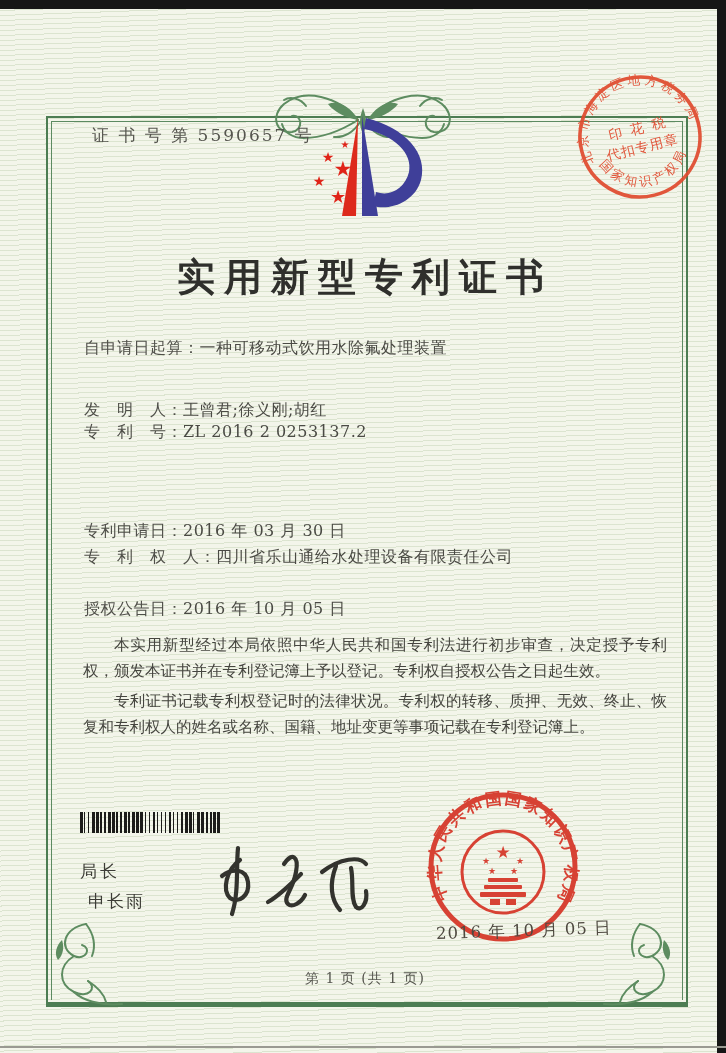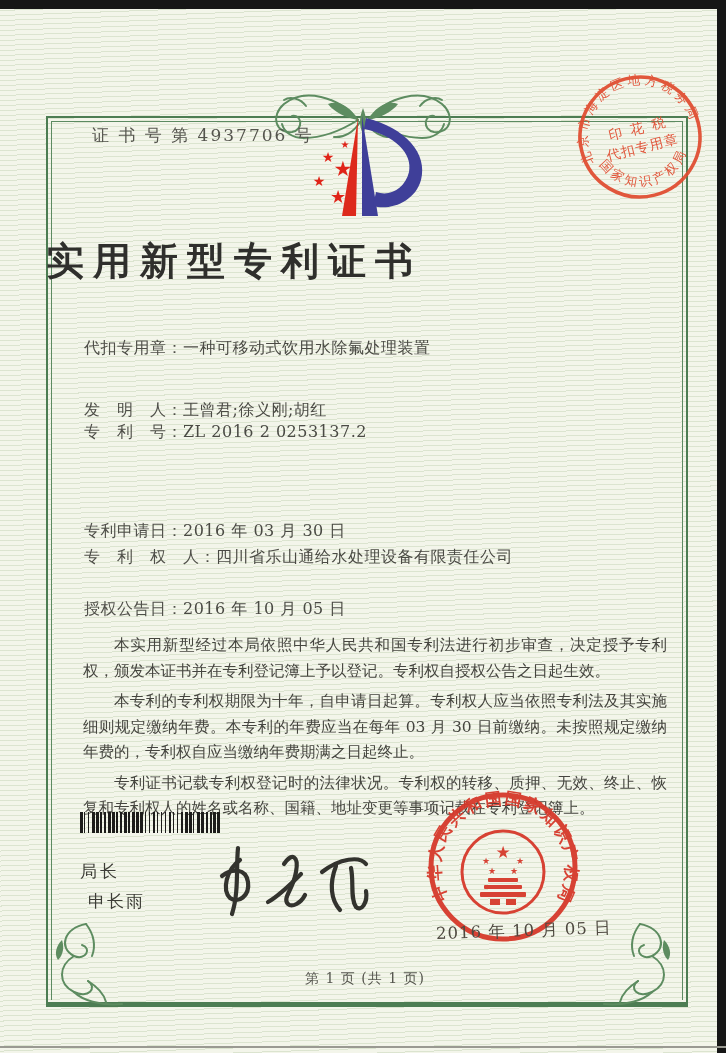--- a/index.html
+++ b/index.html
@@ -13,21 +13,21 @@
   .scan-right{position:absolute;right:0;top:0;width:9px;height:1053px;background:#161616;}
   .scan-bottom{position:absolute;left:0;top:1046px;width:726px;height:2px;background:#9a9a92;}
   .frame{position:absolute;left:46px;top:116px;width:638px;height:884px;
          border:2px solid #4d7d53;border-bottom-width:5px;}
   .frame-inner{position:absolute;left:3px;top:3px;right:3px;bottom:2px;
          border:1px solid #5c8a61;border-bottom:none;}
   .orn{position:absolute;color:#5d8c60;}
   #cert-number{position:absolute;left:92px;top:124px;font-size:17px;color:#55554e;letter-spacing:2px;}
   #logo{position:absolute;left:292px;top:104px;width:150px;height:125px;}
   #tax-stamp{position:absolute;left:575px;top:72px;width:130px;height:130px;transform:rotate(-14deg);opacity:.92;}
-  #page-title{position:absolute;left:46px;top:236px;width:638px;
+  #page-title{position:absolute;left:46px;top:252px;width:638px;text-align:center;
       font-size:38px;font-weight:bold;letter-spacing:9px;color:#2f2f2c;}
   .frow{position:absolute;left:84px;font-size:16px;color:#4f4f49;letter-spacing:.5px;white-space:nowrap;}
   .frow .fvalue{color:#4a4a44;margin-top:8px;}
   #paras{position:absolute;left:78px;top:628px;width:594px;font-size:15.5px;line-height:25.5px;
       color:#45453f;text-align:justify;}
   #paras p{margin:5px;text-indent:2em;}
   #barcode{position:absolute;left:80px;top:812px;width:196px;height:21px;display:flex;align-items:stretch;overflow:hidden;}
   #barcode span{height:100%;}
   #signer-title{position:absolute;left:80px;top:860px;font-size:17px;color:#3c3c36;letter-spacing:3px;}
   #signer-name{position:absolute;left:88px;top:890px;font-size:17px;color:#3c3c36;letter-spacing:2px;}
@@ -80,21 +80,21 @@
     <g transform="translate(84,0) scale(-1,1)" fill="none" stroke="#5d8c60" stroke-width="2" stroke-linecap="round">
       <path d="M44,4 C22,8 16,28 32,36 C44,41 50,28 40,25"></path>
       <path d="M32,36 C16,46 16,64 32,72 C46,79 56,68 46,61"></path>
       <path d="M32,72 C40,80 58,86 80,84"></path>
       <path d="M44,4 C52,14 54,26 50,36"></path>
       <path d="M46,61 C54,66 62,74 64,82"></path>
       <path d="M20,20 C14,26 12,34 16,40 C22,34 22,26 20,20 Z" fill="#5d8c60" stroke="none"></path>
     </g>
   </svg>
 
-  <div id="cert-number">证 书 号 第 4937706 号</div>
+  <div id="cert-number">证 书 号 第 5590657 号</div>
 
   <svg id="logo" viewBox="0 0 150 125">
     <polygon points="66,14 50,112 64,112" fill="#dd2a1c"></polygon>
     <polygon points="70,12 70,112 86,112" fill="#3f3f99"></polygon>
     <path d="M74,14 C114,24 136,50 129,76 C123,98 98,107 81,102 L84,88 C99,93 113,84 117,68 C121,50 103,31 72,25 Z" fill="#3f3f99"></path>
     <g fill="#e02419" font-family="DejaVu Sans, sans-serif" text-anchor="middle">
       <text x="53" y="44" font-size="10">★</text>
       <text x="36" y="58" font-size="14">★</text>
       <text x="51" y="72" font-size="21">★</text>
       <text x="27" y="82" font-size="14">★</text>
@@ -114,41 +114,40 @@
     <text font-size="12.5" fill="#e04a2e" letter-spacing="3" font-family="DejaVu Serif, serif">
       <textPath href="#stampArcBottom">国家知识产权局</textPath>
     </text>
     <text x="64" y="60" text-anchor="middle" font-size="13.5" fill="#e04a2e" letter-spacing="2" font-family="DejaVu Serif, serif">印 花 税</text>
     <text x="64" y="79" text-anchor="middle" font-size="13.5" fill="#e04a2e" letter-spacing="1" font-family="DejaVu Serif, serif">代扣专用章</text>
   </svg>
 
   <div id="page-title">实用新型专利证书</div>
 
   <div class="frow" style="top:338px">
-    <span class="flabel">代扣专用章：</span><span class="fvalue">一种可移动式饮用水除氟处理装置</span>
+    <span class="flabel">自申请日起算：</span><span class="fvalue">一种可移动式饮用水除氟处理装置</span>
   </div>
   <div class="frow" style="top:400px">
     <span class="flabel">发　明　人：</span><span class="fvalue">王曾君;徐义刚;胡红</span>
   </div>
   <div class="frow" style="top:422px">
     <span class="flabel">专　利　号：</span><span class="fvalue">ZL 2016 2 0253137.2</span>
   </div>
   <div class="frow" style="top:521px">
     <span class="flabel">专利申请日：</span><span class="fvalue">2016 年 03 月 30 日</span>
   </div>
   <div class="frow" style="top:547px">
     <span class="flabel">专　利　权　人：</span><span class="fvalue">四川省乐山通给水处理设备有限责任公司</span>
   </div>
   <div class="frow" style="top:599px">
     <span class="flabel">授权公告日：</span><span class="fvalue">2016 年 10 月 05 日</span>
   </div>
 
   <div id="paras">
     <p>本实用新型经过本局依照中华人民共和国专利法进行初步审查，决定授予专利权，颁发本证书并在专利登记簿上予以登记。专利权自授权公告之日起生效。</p>
-    <p>本专利的专利权期限为十年，自申请日起算。专利权人应当依照专利法及其实施细则规定缴纳年费。本专利的年费应当在每年 03 月 30 日前缴纳。未按照规定缴纳年费的，专利权自应当缴纳年费期满之日起终止。</p>
     <p>专利证书记载专利权登记时的法律状况。专利权的转移、质押、无效、终止、恢复和专利权人的姓名或名称、国籍、地址变更等事项记载在专利登记簿上。</p>
   </div>
 
   <div id="barcode">
       <span style="width:2.7px;background:#1c1c1a"></span>
       <span style="width:1.35px;background:transparent"></span>
       <span style="width:1.35px;background:#1c1c1a"></span>
       <span style="width:2.7px;background:transparent"></span>
       <span style="width:1.35px;background:#1c1c1a"></span>
       <span style="width:2.7px;background:transparent"></span>

